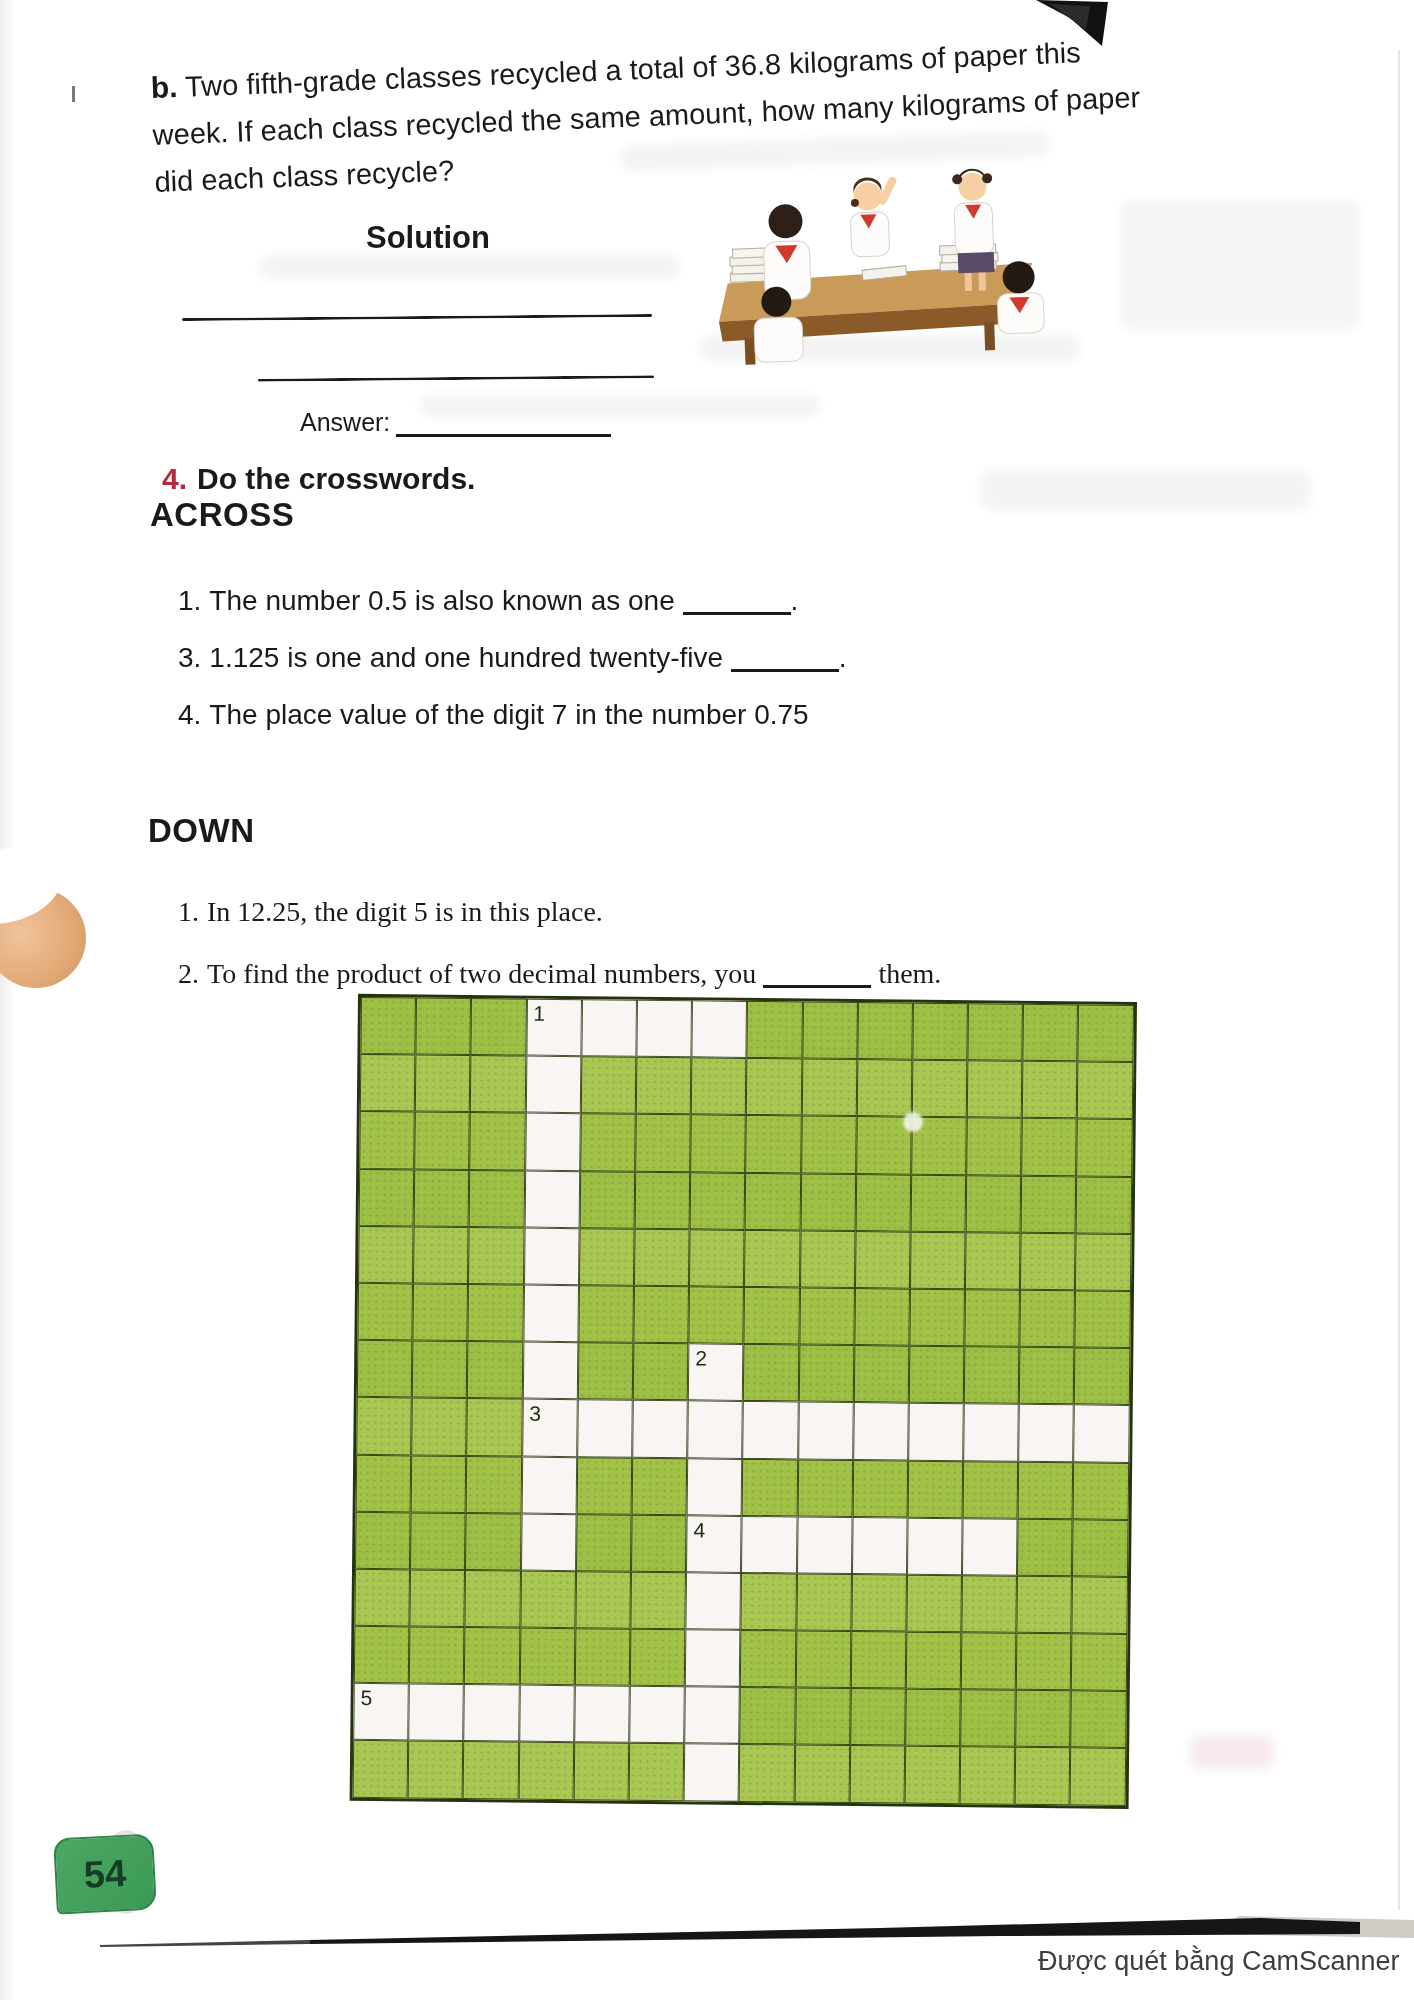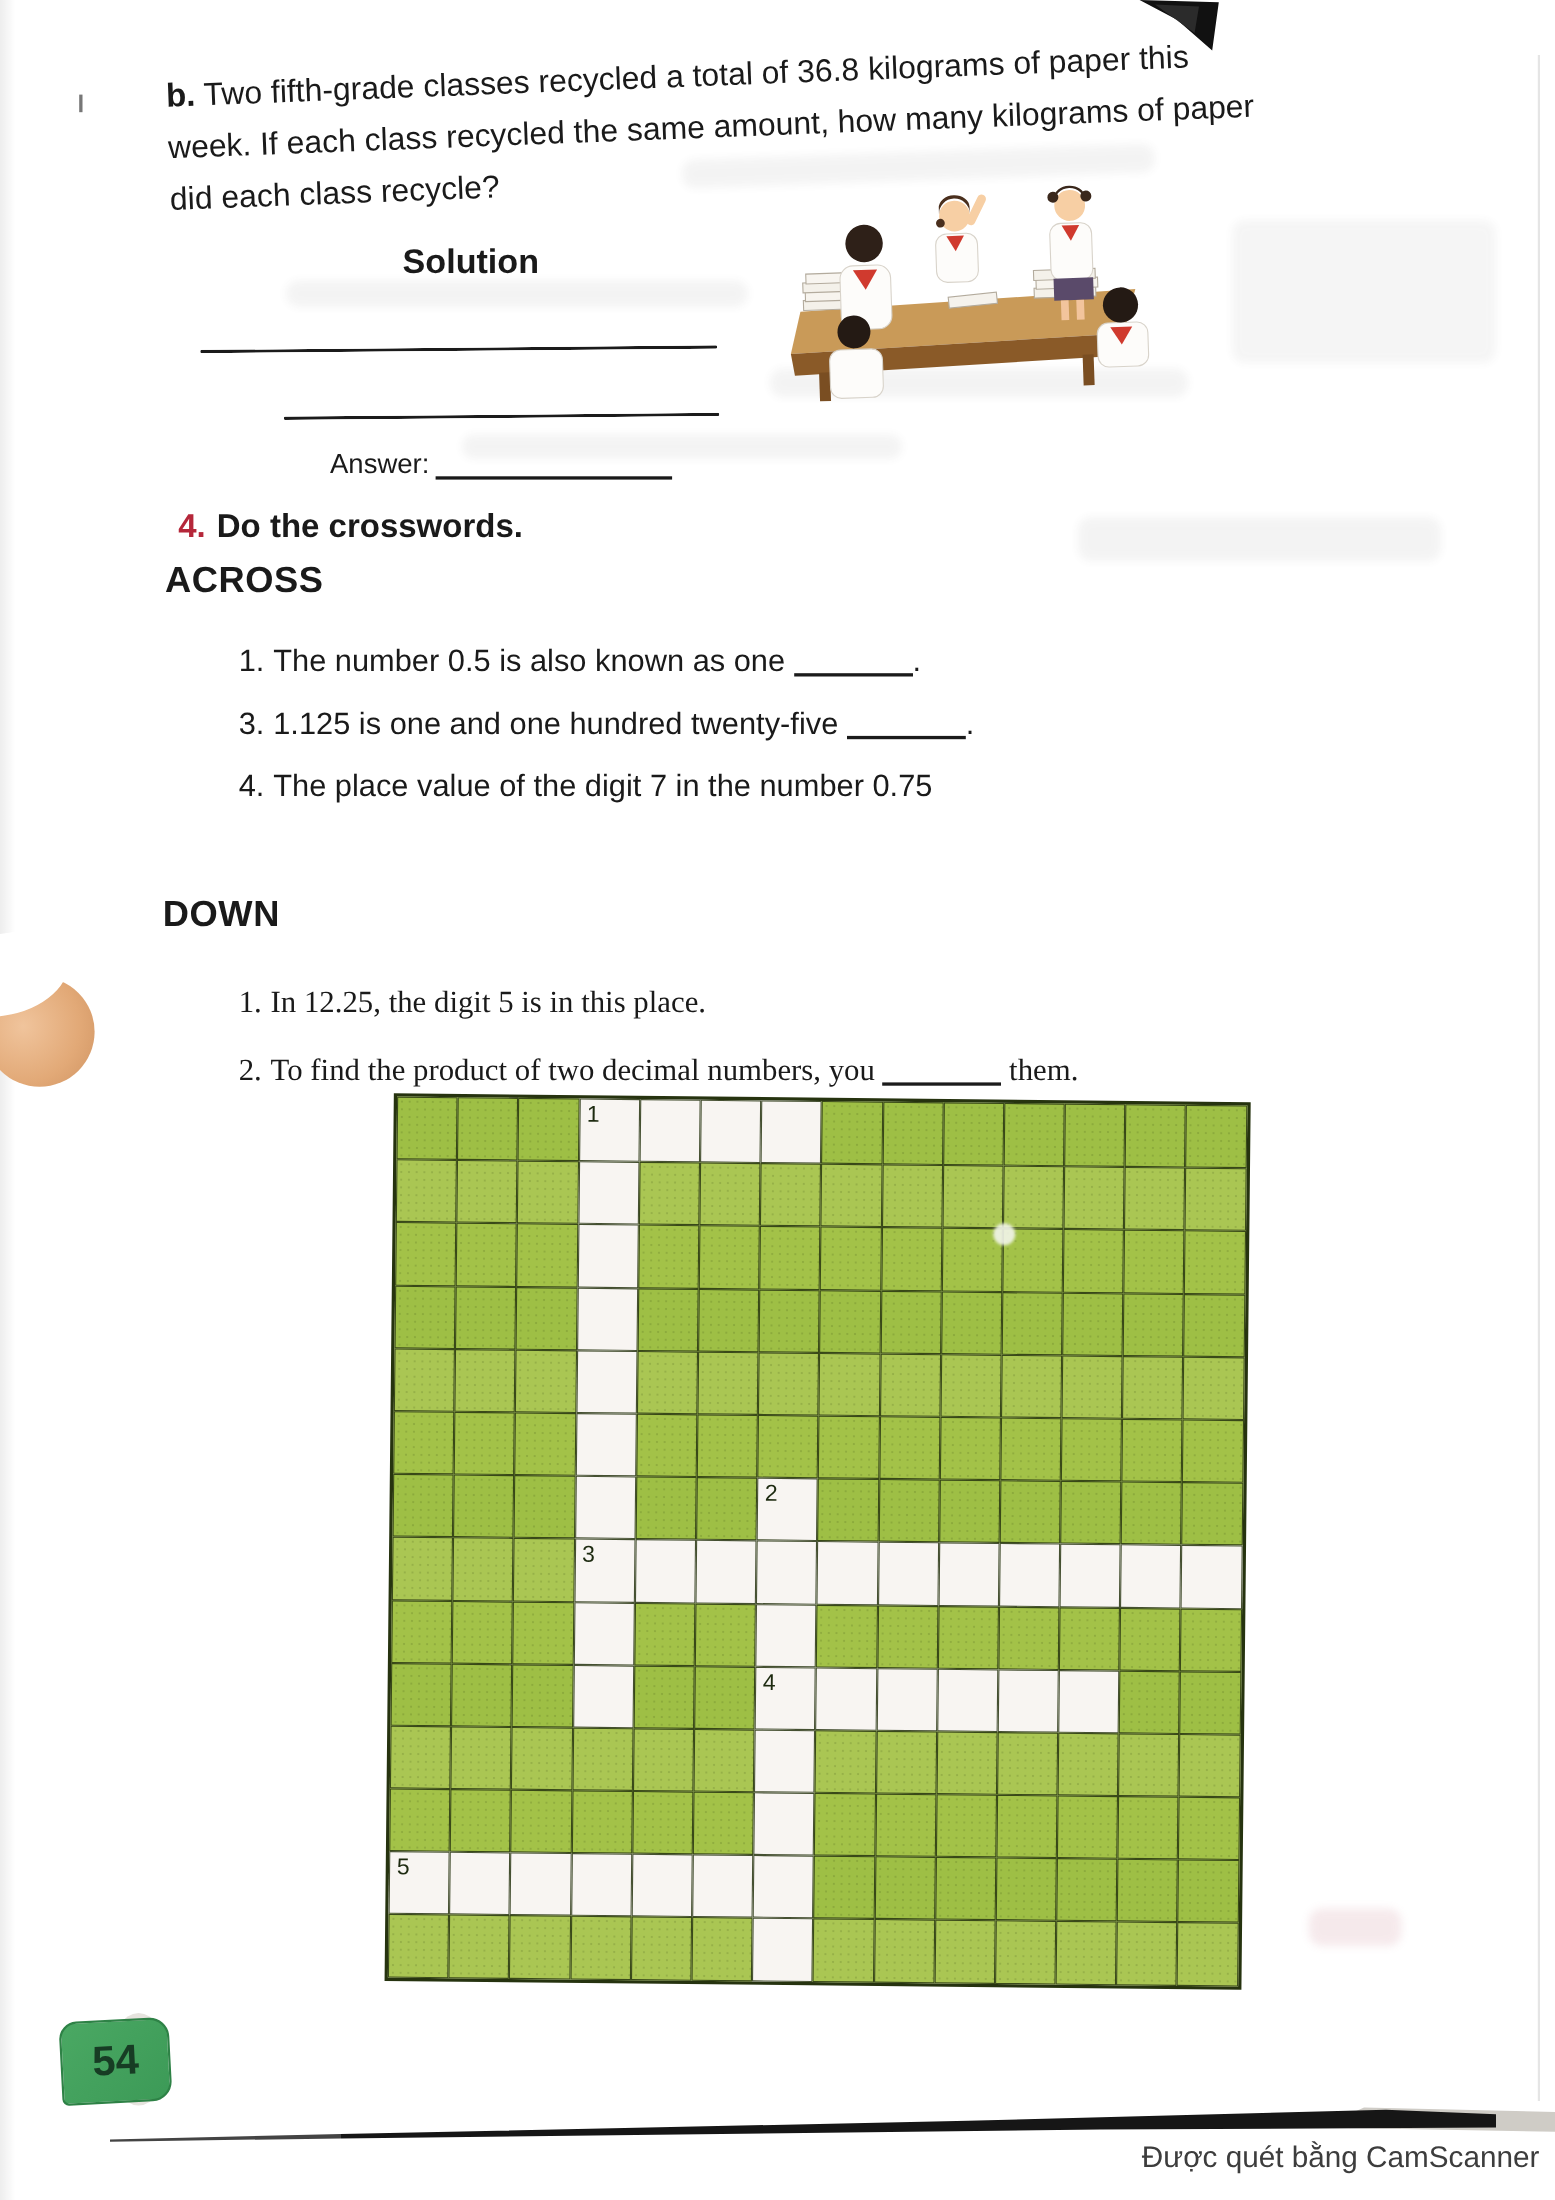--- a/index.html
+++ b/index.html
@@ -31,26 +31,26 @@
     font-weight:bold;font-size:31px;z-index:2;}
   .sol-line{position:absolute;height:0;border-top:3px solid #1b1b1b;border-radius:2px;z-index:2;}
   .sol-line.l1{left:182px;top:316px;width:470px;transform:rotate(-0.5deg);}
   .sol-line.l2{left:258px;top:377px;width:396px;transform:rotate(-0.5deg);}
   .answer-row{position:absolute;left:300px;top:408px;font-size:25px;z-index:2;}
   .answer-blank{display:inline-block;width:215px;height:0;border-bottom:3px solid #191919;
     vertical-align:-6px;margin-left:6px;}
   .ex-heading{position:absolute;left:162px;top:462px;font-size:30px;font-weight:bold;z-index:2;}
   .ex-num{color:#b5273a;margin-right:10px;}
   .section-heading{position:absolute;font-size:33px;font-weight:bold;letter-spacing:.5px;z-index:2;}
-  .section-heading.across{left:150px;top:508px;}
+  .section-heading.across{left:150px;top:496px;}
   .section-heading.down{left:148px;top:812px;}
   .clues{position:absolute;width:1010px;font-size:28px;z-index:2;}
   .clues.across{left:178px;top:584px;}
   .clues.down{left:178px;top:895px;font-family:Liberation Serif, serif;}
-  .clue{margin-bottom:24px;line-height:33px;white-space:nowrap;margin-left:39px;}
+  .clue{margin-bottom:24px;line-height:33px;white-space:nowrap;}
   .clues.down .clue{margin-bottom:29px;}
   .clue-num{margin-right:8px;}
   .blank-line{display:inline-block;width:108px;height:0;border-bottom:3px solid #1b1b1b;vertical-align:-5px;}
   
   .grid-wrap{position:absolute;left:358px;top:1002px;z-index:1;
     transform:rotate(0.6deg);transform-origin:top right;
     display:grid;grid-template-columns:repeat(14,55.2px);grid-template-rows:repeat(14,57.2px);
     border:3px solid #26330f;}
   .cell{position:relative;border:1px solid rgba(38,51,15,.85);}
   .cell.g0{background-color:#a3c248;}

